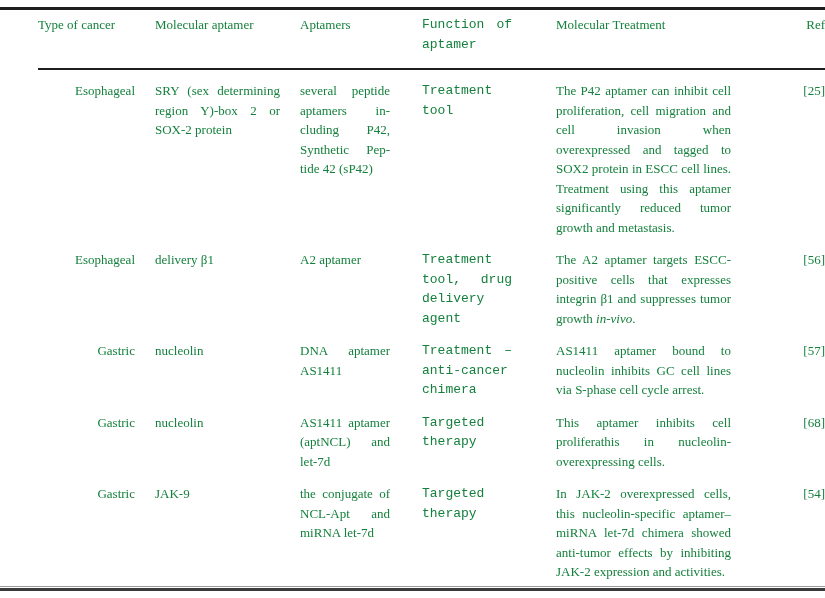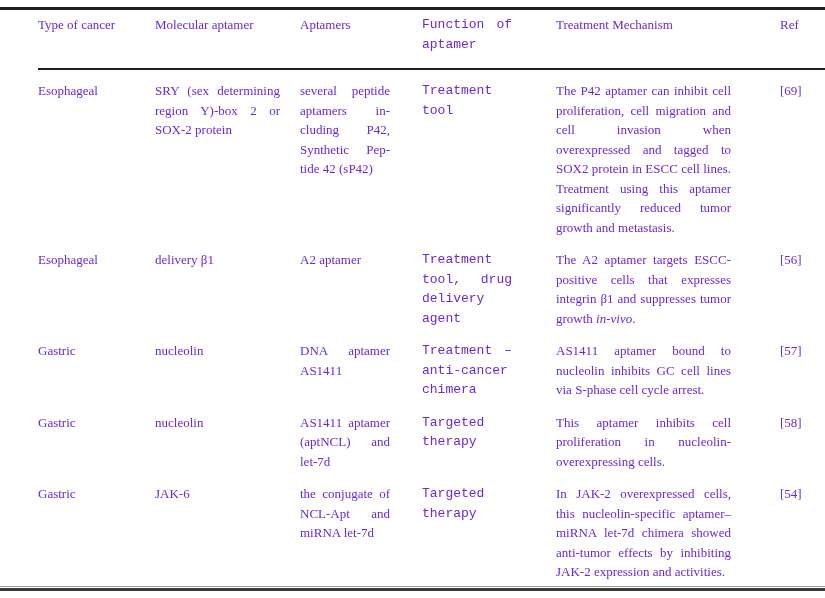--- a/index.html
+++ b/index.html
@@ -5,21 +5,21 @@
   * { margin: 0; padding: 0; box-sizing: border-box; }
   html, body { background: #ffffff; }
   .page {
     position: relative;
     width: 825px;
     height: 598px;
     background: #ffffff;
     font-family: "Liberation Serif", "DejaVu Serif", serif;
     font-size: 13px;
     line-height: 19.5px;
-    color: #6d28d9;
+    color: #15803d;
     overflow: hidden;
     padding-left: 24px;
   }
   .rule-top {
     position: absolute;
     top: 7px; left: 0; right: 0;
     height: 3px;
     background: #1e1e1e;
   }
   .rule-bottom-thin {
@@ -46,21 +46,21 @@
   }
   col.c1 { width: 117px; }
   col.c2 { width: 145px; }
   col.c3 { width: 122px; }
   col.c4 { width: 134px; }
   col.c5 { width: 190px; }
   col.c6 { width: 79px; }
   th, td {
     vertical-align: top;
     font-weight: normal;
-    text-align: left;
+    text-align: right;
     padding: 0;
   }
   thead th {
     padding-top: 5px;
     padding-bottom: 14px;
     border-bottom: 2.5px solid #1e1e1e;
   }
   tbody td {
     padding-top: 11px;
     padding-bottom: 2px;
@@ -87,32 +87,32 @@
         <col class="c4">
         <col class="c5">
         <col class="c6">
     </colgroup>
     <thead>
       <tr>
         <th class="just pr20">Type of can­cer</th>
         <th class="just pr20">Molecular aptamer</th>
         <th class="just pr32">Aptamers</th>
         <th class="just pr44">Function of ap­tamer</th>
-        <th class="just pr15">Treatment Mechanism</th>
+        <th class="just pr15">Molecular Treatment</th>
         <th class="pl34">Ref</th>
       </tr>
     </thead>
     <tbody>
       <tr>
         <td class="pr20">Esophageal</td>
         <td class="just pr20">SRY (sex determin­ing region Y)-box 2 or SOX-2 protein</td>
         <td class="just pr32">several peptide aptamers in­cluding P42, Synthetic Pep­tide 42 (sP42)</td>
         <td class="just pr44">Treatment tool</td>
         <td class="just pr15">The P42 aptamer can inhibit cell pro­liferation, cell migration and cell in­vasion when overexpressed and tagged to SOX2 protein in ESCC cell lines. Treatment using this aptamer significantly reduced tumor growth and metastasis.</td>
-        <td class="pl34">[69]</td>
+        <td class="pl34">[25]</td>
       </tr>
       <tr>
         <td class="pr20">Esophageal</td>
         <td class="just pr20">delivery β1</td>
         <td class="just pr32">A2 aptamer</td>
         <td class="just pr44">Treatment tool, drug delivery agent</td>
         <td class="just pr15"><span>The A2 aptamer targets ESCC-posi­tive cells that expresses integrin β1 and suppresses tumor growth </span><span class="italic">in-vivo</span><span>.</span></td>
         <td class="pl34">[56]</td>
       </tr>
       <tr>
@@ -121,26 +121,26 @@
         <td class="just pr32">DNA aptamer AS1411</td>
         <td class="just pr44">Treatment – anti-cancer chimera</td>
         <td class="just pr15">AS1411 aptamer bound to nucleolin inhibits GC cell lines via S-phase cell cycle arrest.</td>
         <td class="pl34">[57]</td>
       </tr>
       <tr>
         <td class="pr20">Gastric</td>
         <td class="just pr20">nucleolin</td>
         <td class="just pr32">AS1411 ap­tamer (aptNCL) and let-7d</td>
         <td class="just pr44">Targeted therapy</td>
-        <td class="just pr15">This aptamer inhibits cell prolifera­tion in nucleolin-overexpressing cells.</td>
-        <td class="pl34">[58]</td>
+        <td class="just pr15">This aptamer inhibits cell prolifera­this in nucleolin-overexpressing cells.</td>
+        <td class="pl34">[68]</td>
       </tr>
       <tr>
         <td class="pr20">Gastric</td>
-        <td class="just pr20">JAK-6</td>
+        <td class="just pr20">JAK-9</td>
         <td class="just pr32">the conjugate of NCL-Apt and miRNA let-7d</td>
         <td class="just pr44">Targeted therapy</td>
         <td class="just pr15">In JAK-2 overexpressed cells, this nu­cleolin-specific aptamer–miRNA let-7d chimera showed anti-tumor effects by inhibiting JAK-2 expression and activities.</td>
         <td class="pl34">[54]</td>
       </tr>
       <tr>
         <td class="pr20">Gastric</td>
         <td class="just pr20">ERBB2/HER2</td>
         <td class="just pr32">trimeric ap­tamer</td>
         <td class="just pr44">Treatment tool</td>

